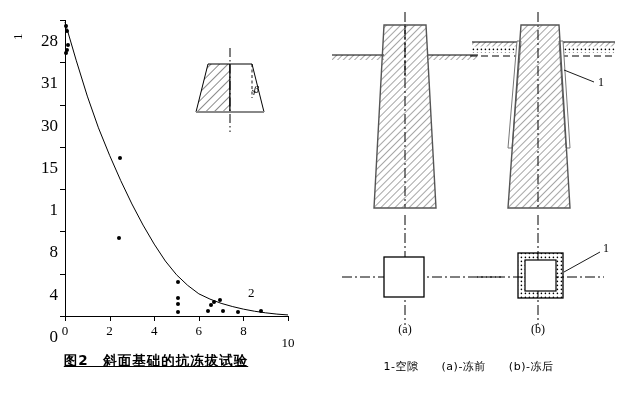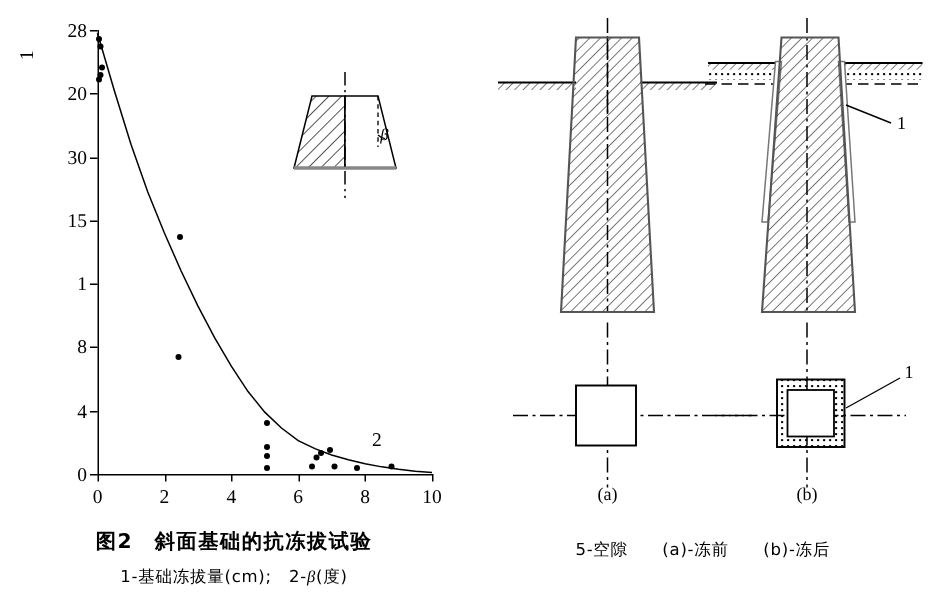--- a/index.html
+++ b/index.html
@@ -12,41 +12,41 @@
   #fig2{left:0;top:0;width:312px;height:345px;}
 
   .plot{position:absolute;left:65px;top:20px;width:223px;height:296px;}
   .axis-y{position:absolute;left:0;top:0;width:1px;height:296px;background:#000;}
   .axis-x{position:absolute;left:0;top:296px;width:223px;height:1px;background:#000;}
 
   .tick-y{position:absolute;left:-5px;width:5px;height:1px;background:#000;}
   .tick-x{position:absolute;top:0px;width:1px;height:5px;background:#000;}
 
   .lbl-y{position:absolute;right:100%;margin-right:7px;
-         font-size:13px;line-height:1;transform:translateY(-50%);
-         white-space:nowrap;}
+         font-size:17px;line-height:1;transform:translateY(-50%);
+         white-space:nowrap;margin-top:20px;}
   .lbl-x{position:absolute;top:8px;font-size:13px;line-height:1;
          transform:translateX(-50%);white-space:nowrap;}
 
   .pt{position:absolute;width:4px;height:4px;border-radius:50%;
       background:#000;transform:translate(-50%,-50%);}
 
   .axis-title-y{position:absolute;left:10px;top:40px;font-size:13px;
      transform:rotate(-90deg);transform-origin:left top;}
   .axis-title-2{position:absolute;font-size:13px;}
 
   
   .inset{position:absolute;left:175px;top:40px;width:110px;height:100px;}
 
   
   #fig3{left:312px;top:0;width:313px;height:345px;}
 
   
   .cap{position:absolute;text-align:center;font-family:"DejaVu Sans",sans-serif;}
-  .cap-main{font-size:13.5px;font-weight:bold;letter-spacing:1px;}
+  .cap-main{font-size:13.5px;font-weight:bold;letter-spacing:1px;text-decoration:underline;}
   .cap-sub{font-size:11px;margin-top:7px;letter-spacing:0.5px;}
   #cap2{left:0;top:352px;width:312px;}
   #cap3{left:312px;top:352px;width:313px;}
   .cap-sub .beta{font-family:"Liberation Serif",serif;font-style:italic;}
 </style>
 </head>
 <body>
 
 <div class="fig" id="fig2">
 
@@ -64,35 +64,35 @@
       <div class="lbl-y" style="top: 253.714px;">4</div>
       <div class="tick-y" style="top: 211.429px;"></div>
       <div class="lbl-y" style="top: 211.429px;">8</div>
       <div class="tick-y" style="top: 169.143px;"></div>
       <div class="lbl-y" style="top: 169.143px;">1</div>
       <div class="tick-y" style="top: 126.857px;"></div>
       <div class="lbl-y" style="top: 126.857px;">15</div>
       <div class="tick-y" style="top: 84.5714px;"></div>
       <div class="lbl-y" style="top: 84.5714px;">30</div>
       <div class="tick-y" style="top: 42.2857px;"></div>
-      <div class="lbl-y" style="top: 42.2857px;">20</div>
+      <div class="lbl-y" style="top: 42.2857px;">31</div>
       <div class="tick-y" style="top: 0px;"></div>
       <div class="lbl-y" style="top: 0px;">28</div>
       <div class="tick-x" style="left: 0px; top: 296px;"></div>
       <div class="lbl-x" style="left: 0px; top: 304px;">0</div>
       <div class="tick-x" style="left: 44.6px; top: 296px;"></div>
       <div class="lbl-x" style="left: 44.6px; top: 304px;">2</div>
       <div class="tick-x" style="left: 89.2px; top: 296px;"></div>
       <div class="lbl-x" style="left: 89.2px; top: 304px;">4</div>
       <div class="tick-x" style="left: 133.8px; top: 296px;"></div>
       <div class="lbl-x" style="left: 133.8px; top: 304px;">6</div>
       <div class="tick-x" style="left: 178.4px; top: 296px;"></div>
       <div class="lbl-x" style="left: 178.4px; top: 304px;">8</div>
       <div class="tick-x" style="left: 223px; top: 296px;"></div>
-      <div class="lbl-x" style="left: 223px; top: 304px;">10</div>
+      <div class="lbl-x" style="left: 223px; top: 316px;">10</div>
       <div class="pt" style="left: 1.115px; top: 6.34286px;"></div>
       <div class="pt" style="left: 2.23px; top: 10.5714px;"></div>
       <div class="pt" style="left: 2.676px; top: 25.3714px;"></div>
       <div class="pt" style="left: 2.23px; top: 29.6px;"></div>
       <div class="pt" style="left: 1.115px; top: 32.7714px;"></div>
       <div class="pt" style="left: 54.635px; top: 138.486px;"></div>
       <div class="pt" style="left: 53.52px; top: 217.771px;"></div>
       <div class="pt" style="left: 112.615px; top: 262.171px;"></div>
       <div class="pt" style="left: 112.615px; top: 278.029px;"></div>
       <div class="pt" style="left: 112.615px; top: 284.371px;"></div>
@@ -191,18 +191,17 @@
 
       <line x1="252" y1="272" x2="288" y2="252" stroke="#000" stroke-width="0.9"></line>
       <text x="291" y="252" font-size="12" font-family="Liberation Serif, serif">1</text>
       <text x="226" y="333" font-size="12" text-anchor="middle" font-family="Liberation Serif, serif">(b)</text>
     </g>
   </svg>
 </div>
 
 <div class="cap" id="cap2">
   <div class="cap-main">图2　斜面基础的抗冻拔试验</div>
-  <div class="cap-sub"><span>1-基础冻拔量(cm);　2-</span><span class="beta">β</span><span>(度)</span></div>
 </div>
 
 <div class="cap" id="cap3">
-  <div class="cap-sub">5-空隙　　(a)-冻前　　(b)-冻后</div>
+  <div class="cap-sub">1-空隙　　(a)-冻前　　(b)-冻后</div>
 </div>
 
 </body></html>

